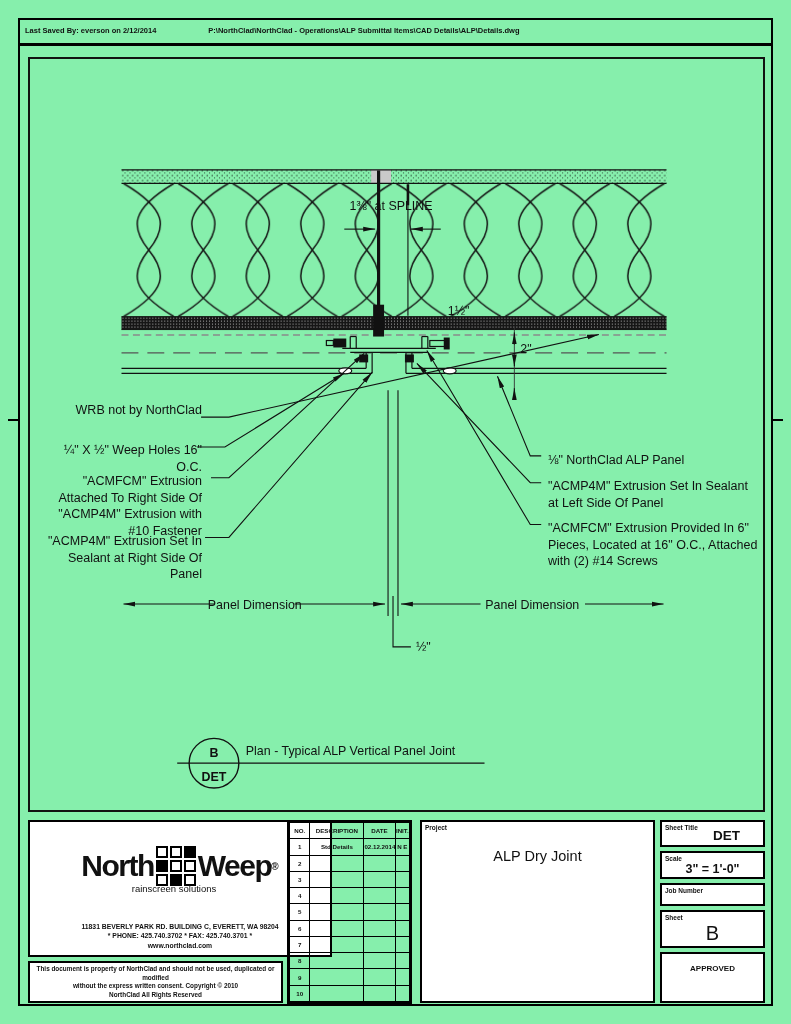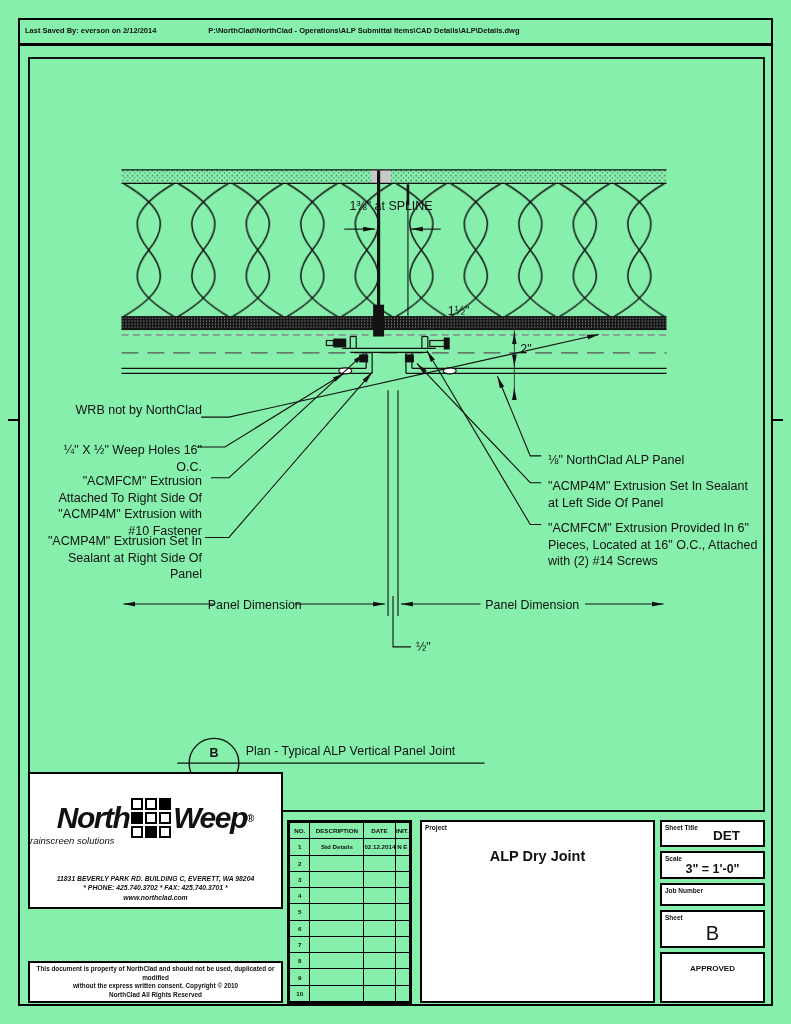--- a/index.html
+++ b/index.html
@@ -14,39 +14,39 @@
   .edge-tick{background:#000;width:11px;height:2px;}
   .drawing{left:28px;top:57px;width:737px;height:755px;border:2px solid #111;}
   .dwg-svg{position:absolute;left:0;top:0;width:100%;height:100%;display:block;}
   .dwg-svg text{font-family:"Liberation Sans",sans-serif;fill:#111;font-size:12.5px;}
   .lbl{position:absolute;font-size:12.5px;line-height:16.5px;white-space:pre-line;color:#111;}
   .lbl-left{left:10px;width:162px;text-align:right;}
   .lbl-right{left:518px;width:215px;text-align:left;}
   
   .tb-box{border:2px solid #000;background:#fff;}
   .tb-label{position:absolute;left:3px;top:2px;font-size:6.5px;font-weight:bold;}
-  .logo-box{left:28px;top:772px;width:255px;height:137px;font-style:italic;}
+  .logo-box{left:28px;top:820px;width:304px;height:137px;}
   .logo-row{display:flex;align-items:center;justify-content:center;margin-top:24px;}
   .logo-word{font-size:30px;font-weight:bold;letter-spacing:-1.5px;}
   .logo-grid{display:grid;grid-template-columns:repeat(3,12px);grid-template-rows:repeat(3,12px);
              gap:2px;margin:0 2px;}
   .logo-grid span{border:2px solid #000;}
   .logo-grid span.f{background:#000;}
   .logo-reg{font-size:10px;vertical-align:14px;font-weight:bold;}
-  .logo-tagline{text-align:left;font-size:9.5px;padding-right:12px;margin-top:-3px;}
+  .logo-tagline{text-align:center;font-size:9.5px;padding-right:12px;margin-top:-3px;}
   .addr-block{position:absolute;left:0;bottom:5px;width:100%;text-align:center;
               font-size:6.8px;font-weight:bold;line-height:9.5px;}
   .copy-box{left:28px;top:961px;width:255px;height:42px;display:flex;align-items:center;justify-content:center;
             text-align:center;font-size:6.4px;font-weight:bold;line-height:8.5px;white-space:pre-line;}
   .rev-box{left:287px;top:820px;width:125px;height:184px;border:2px solid #000;}
   .rev-box table{width:100%;height:100%;border-collapse:collapse;table-layout:fixed;}
   .rev-box th,.rev-box td{border:1px solid #000;font-size:6.2px;font-weight:bold;
                           text-align:center;padding:0;height:15px;overflow:hidden;}
   .proj-box{left:420px;top:820px;width:235px;height:183px;}
-  .proj-value{margin-top:26px;text-align:center;font-size:14.5px;font-weight:bold;}
+  .proj-value{margin-top:26px;text-align:center;font-size:14.5px;font-weight:normal;}
   .rt-col{left:660px;width:105px;}
   .sheet-title-box{top:820px;height:27px;}
   .sheet-title-value{text-align:center;padding-top:6px;padding-left:28px;font-size:13.5px;font-weight:bold;}
   .scale-box{top:851px;height:28px;}
   .scale-value{text-align:center;padding-top:9px;font-size:12.5px;font-weight:bold;}
   .job-box{top:883px;height:23px;}
   .sheet-box{top:910px;height:38px;}
   .sheet-value{text-align:center;padding-top:10px;font-size:20px;}
   .appr-box{top:952px;height:51px;text-align:center;font-size:8px;font-weight:bold;padding-top:10px;}
 </style>

